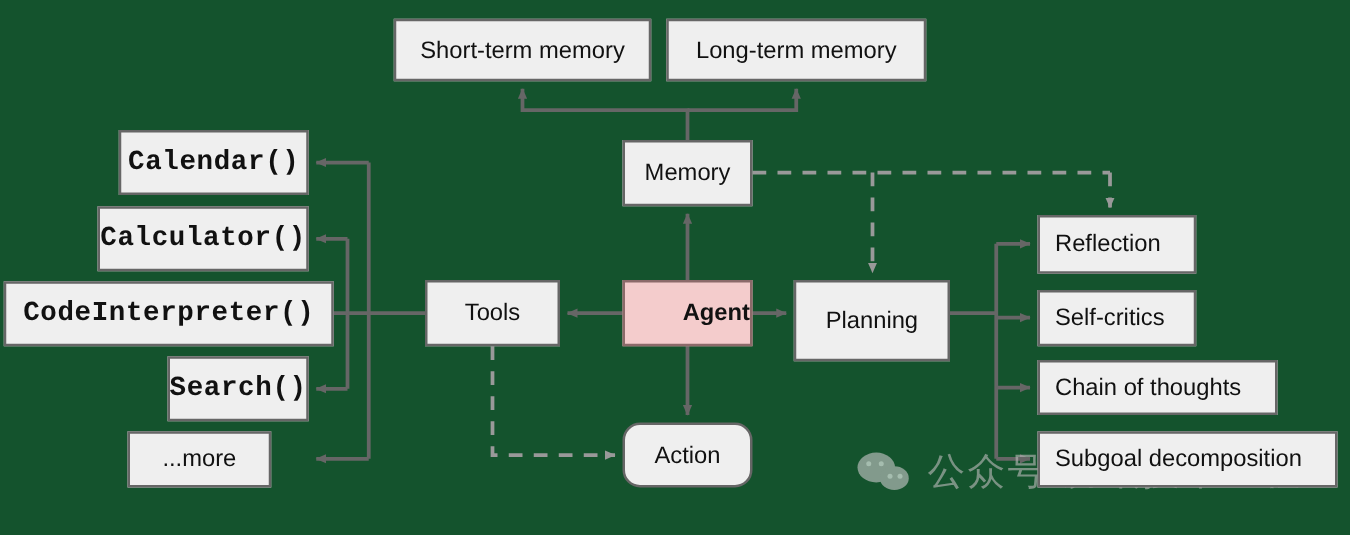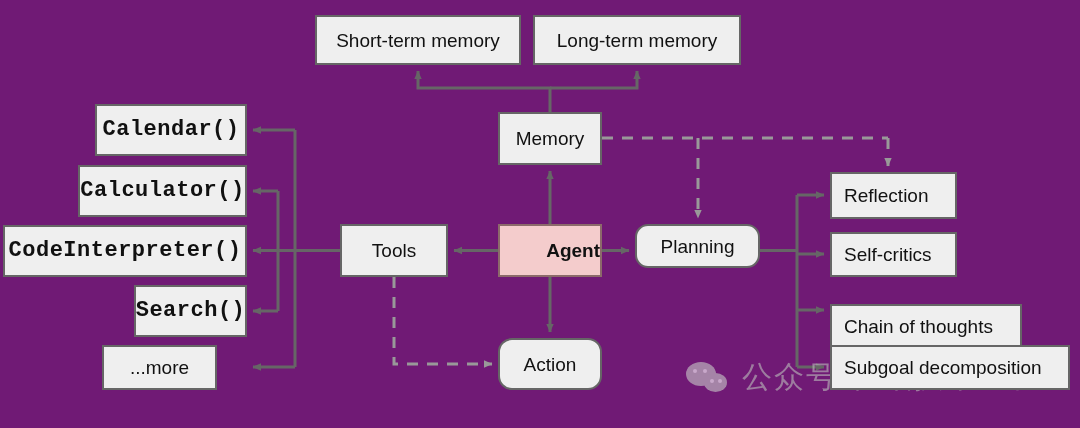--- a/index.html
+++ b/index.html
@@ -7,21 +7,21 @@
     padding: 0;
     background: #ffffff;
   }
   body {
     font-family: "Liberation Sans", sans-serif;
   }
   #canvas {
     position: relative;
     width: 1080px;
     height: 428px;
-    background: #701a75;
+    background: #14532d;
     overflow: hidden;
   }
   #edges {
     position: absolute;
     left: 0;
     top: 0;
     width: 1080px;
     height: 428px;
     pointer-events: none;
   }
@@ -166,53 +166,53 @@
   </div>
 
   <div class="node" style="left:340px;top:224px;width:108px;height:53px;">
     <span>Tools</span>
   </div>
 
   <div class="node" style="left:498px;top:338px;width:104px;height:52px;border-radius:14px;">
     <span>Action</span>
   </div>
 
-  <div class="node" style="left:635px;top:224px;width:125px;height:44px;border-radius:13px;">
+  <div class="node" style="left:635px;top:224px;width:125px;height:65px;">
     <span>Planning</span>
   </div>
 
   <div class="node mono" style="left:95px;top:104px;width:152px;height:52px;">
     <span>Calendar()</span>
   </div>
 
   <div class="node mono" style="left:78px;top:165px;width:169px;height:52px;">
     <span>Calculator()</span>
   </div>
 
-  <div class="node mono" style="left:3px;top:225px;width:244px;height:52px;">
+  <div class="node mono" style="left:3px;top:225px;width:264px;height:52px;">
     <span>CodeInterpreter()</span>
   </div>
 
   <div class="node mono" style="left:134px;top:285px;width:113px;height:52px;">
     <span>Search()</span>
   </div>
 
   <div class="node" style="left:102px;top:345px;width:115px;height:45px;">
     <span>...more</span>
   </div>
 
   <div class="node" style="left:830px;top:172px;width:127px;height:47px;justify-content:flex-start;padding-left:12px;">
     <span>Reflection</span>
   </div>
 
   <div class="node" style="left:830px;top:232px;width:127px;height:45px;justify-content:flex-start;padding-left:12px;">
     <span>Self-critics</span>
   </div>
 
-  <div class="node" style="left:830px;top:304px;width:192px;height:44px;justify-content:flex-start;padding-left:12px;">
+  <div class="node" style="left:830px;top:288px;width:192px;height:44px;justify-content:flex-start;padding-left:12px;">
     <span>Chain of thoughts</span>
   </div>
 
   <div class="node" style="left:830px;top:345px;width:240px;height:45px;justify-content:flex-start;padding-left:12px;">
     <span>Subgoal decomposition</span>
   </div>
 
   <div id="watermark">
     <span class="wm-logo">
       <span class="b1"></span>

